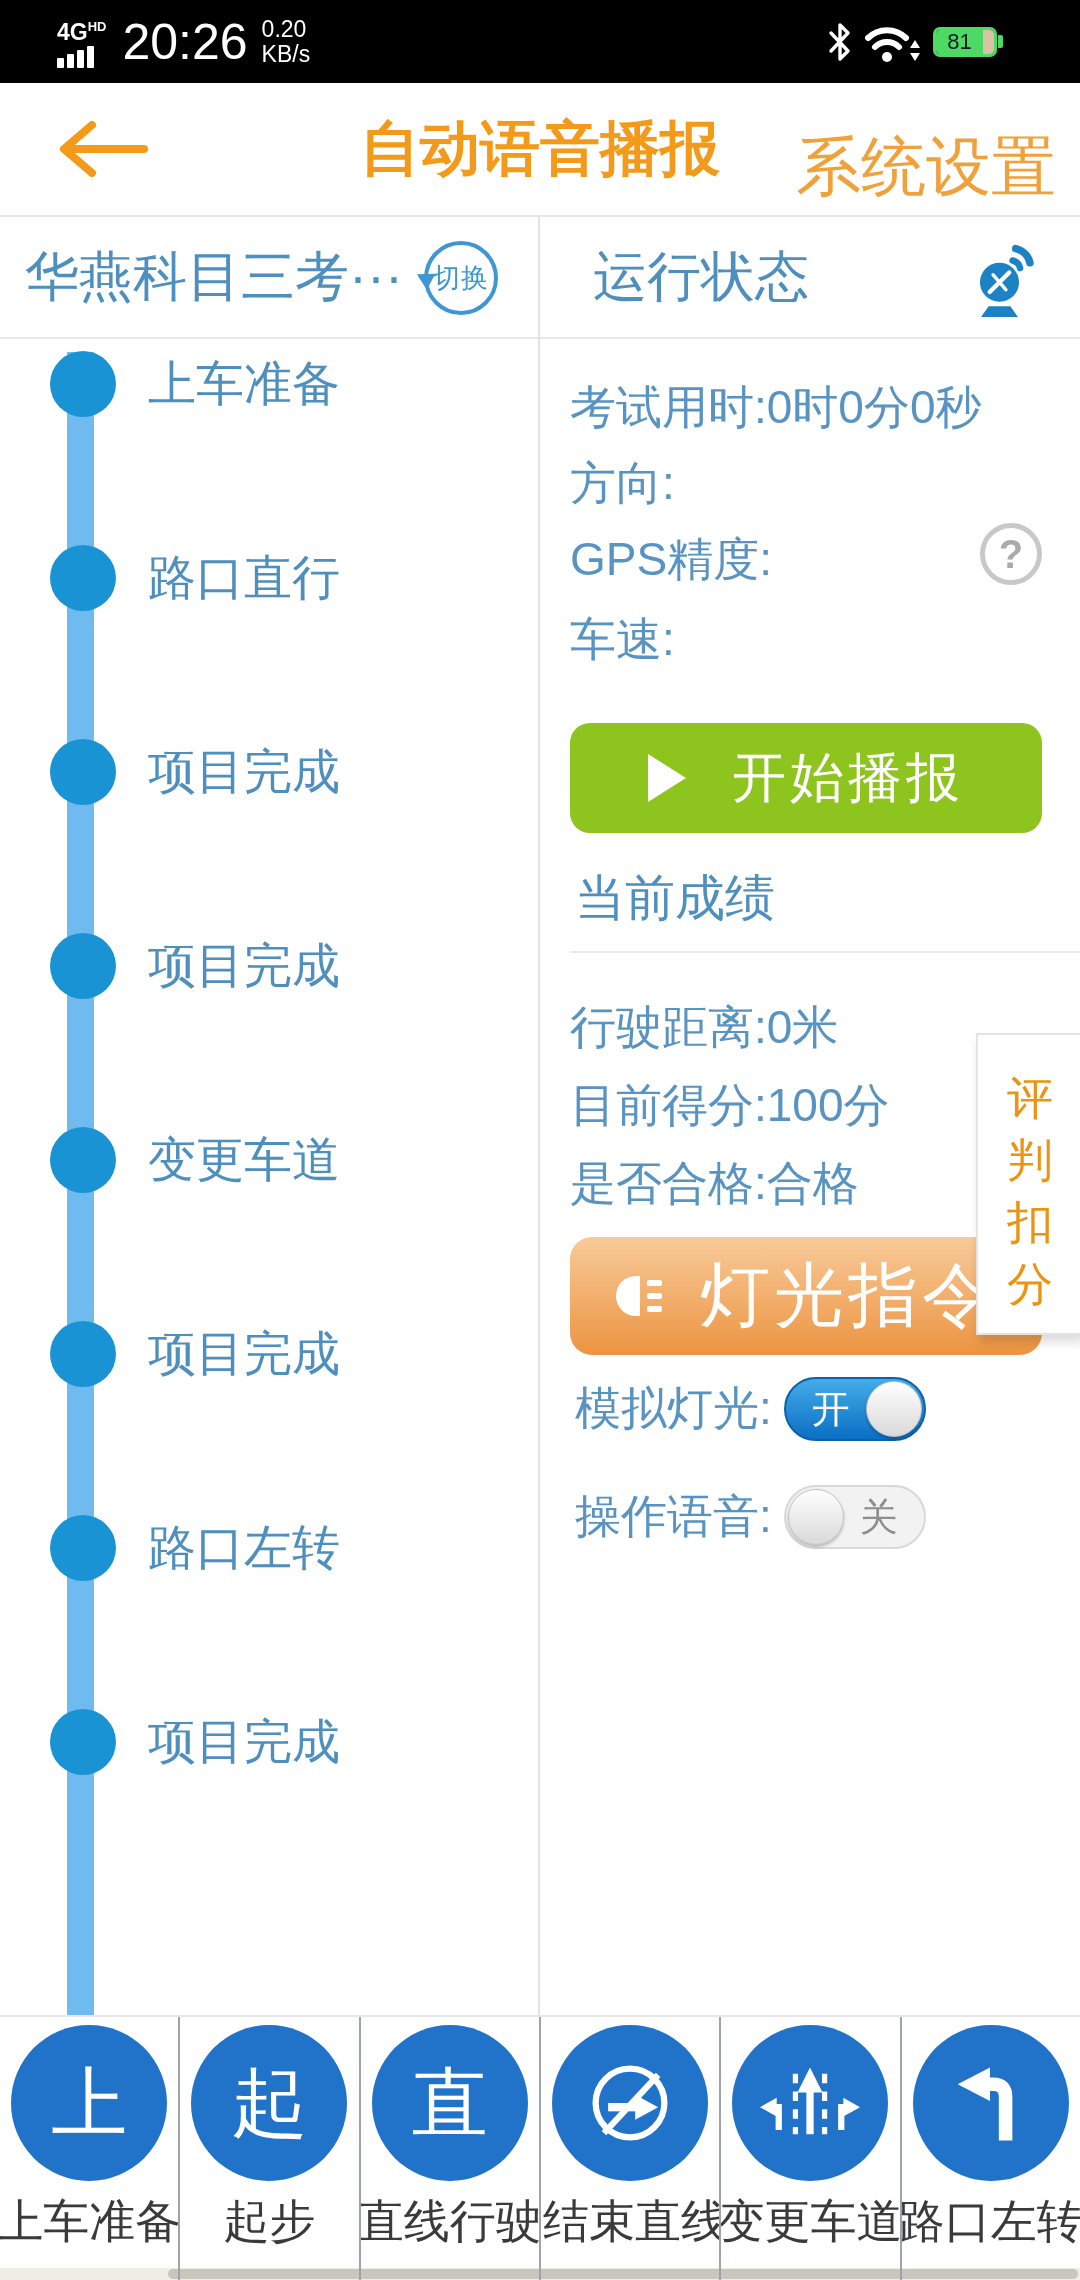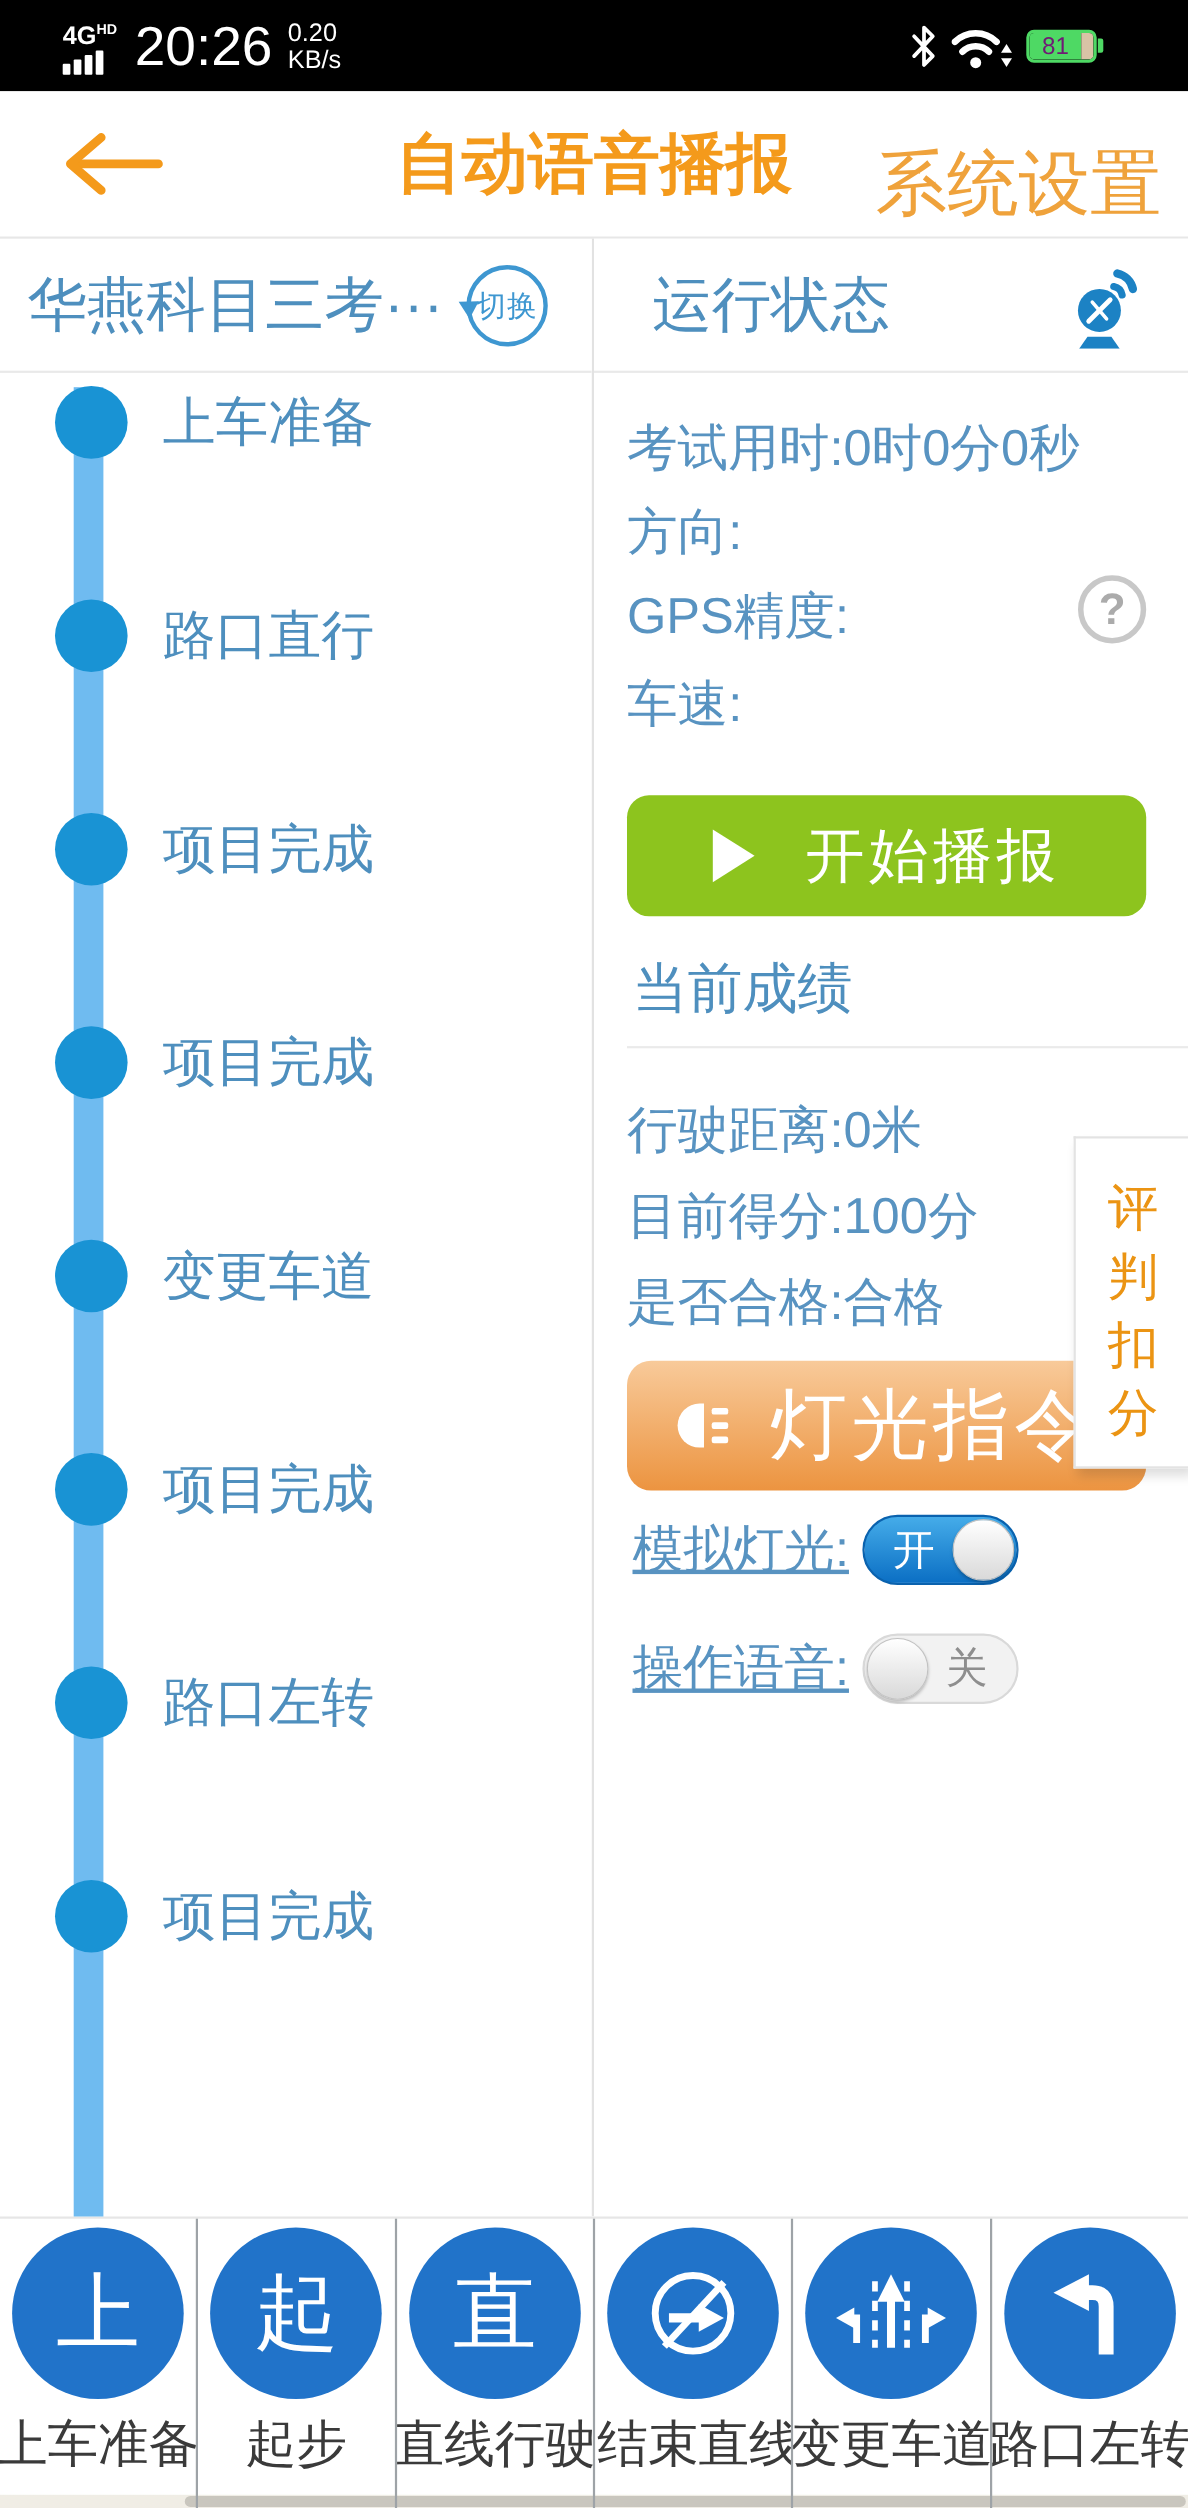--- a/index.html
+++ b/index.html
@@ -14,21 +14,21 @@
   .sb-net { font-size:23px; font-weight:bold; line-height:24px; letter-spacing:0; }
   .sb-net sup { font-size:13px; font-weight:bold; }
   .sb-bars { display:flex; align-items:flex-end; height:23px; margin-top:1px; }
   .sb-bars span { width:7px; background:#fff; border-radius:1px; margin-right:3px; }
   .b1{height:10px}.b2{height:14px}.b3{height:18px}.b4{height:22px}
   .sb-time { font-size:50px; line-height:50px; margin-right:14px; }
   .sb-speed { font-size:23px; line-height:25px; text-align:left; }
   .sb-right { position:absolute; right:77px; top:0; height:83px; display:flex; align-items:center; gap:12px; }
   .battery { display:flex; align-items:center; }
   .bat-body { width:64px; height:30px; border:3px solid #4ED964; border-radius:7px; display:flex; overflow:hidden; background:#000; }
-  .bat-fill { width:47px; background:#4ED964; color:#701a75; font-size:22px; display:flex; align-items:center; justify-content:center; }
+  .bat-fill { width:47px; background:#4ED964; color:#0f172a; font-size:22px; display:flex; align-items:center; justify-content:center; }
   .bat-rest { flex:1; background:#D8C3A5; }
   .bat-nub { width:5px; height:13px; background:#4ED964; border-radius:0 2px 2px 0; margin-left:1px; }
 
   
   #appheader { position:absolute; left:0; top:83px; width:1080px; height:132px; background:#fff; }
   .back-btn { position:absolute; left:48px; top:30px; width:120px; height:72px; display:flex; align-items:center; }
   .app-title { position:absolute; left:0; right:0; top:0; height:132px; display:flex; align-items:center; justify-content:center; font-size:60px; font-weight:600; color:#F49A1B; }
   .settings-btn { position:absolute; right:24px; top:0; height:168px; display:flex; align-items:center; font-size:65px; color:#EFA23B; }
 
   
@@ -79,21 +79,21 @@
   .hl-beam { position:absolute; left:31px; width:15px; height:6px; background:#fff; border-radius:2px; }
   .hb1{top:7px}.hb2{top:20px}.hb3{top:33px}
   .light-btn .btxt { color:#fff; font-size:70px; letter-spacing:4px; }
 
   .judge-tab { position:absolute; right:-2px; top:816px; width:106px; height:302px; background:#fff; border:2px solid #E3E3E3; border-right:none; box-shadow:3px 7px 10px rgba(0,0,0,.14); z-index:4; display:flex; justify-content:center; padding-top:32px; }
   .judge-tab .vtxt { width:48px; font-size:46px; line-height:62px; color:#EB9413; word-break:break-all; text-align:center; }
 
   .toggle-row { position:absolute; left:35px; right:38px; display:flex; align-items:center; }
   #toggle-row-1 { top:1160px; }
   #toggle-row-2 { top:1268px; }
-  .toggle-label { font-size:46px; color:#5893C1;text-decoration:underline; }
+  .toggle-label { font-size:46px; color:#5893C1; }
   .toggle { position:relative; width:142px; height:64px; border-radius:32px; margin-left:12px; }
   .toggle.on  { background:linear-gradient(#45ACE9,#0B6FC4); border:2px solid #0A62AE; }
   .toggle.off { background:#F2F2F2; border:2px solid #D9D9D9; }
   .toggle .state { position:absolute; top:50%; transform:translateY(-50%); font-size:38px; }
   .toggle.on .state  { left:26px; color:#fff; }
   .toggle.off .state { right:26px; color:#8E8E8E; }
   .knob { position:absolute; top:2px; width:56px; height:56px; border-radius:50%; background:linear-gradient(#fff,#D9D9D9); border:1px solid #C2C2C2; box-shadow:0 2px 3px rgba(0,0,0,.25); }
   .toggle.on  .knob { right:2px; }
   .toggle.off .knob { left:2px; }
 

